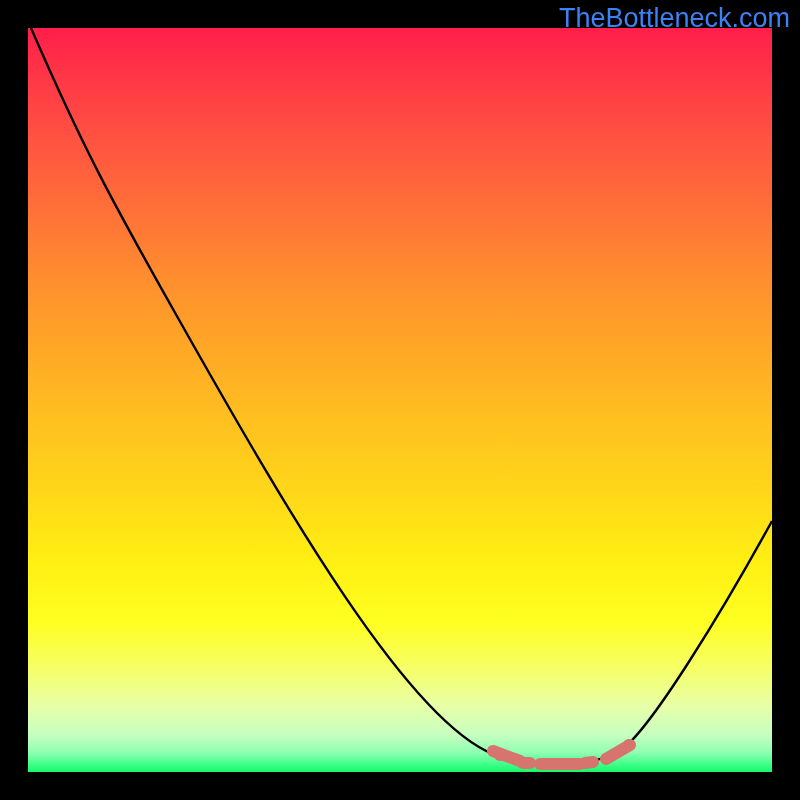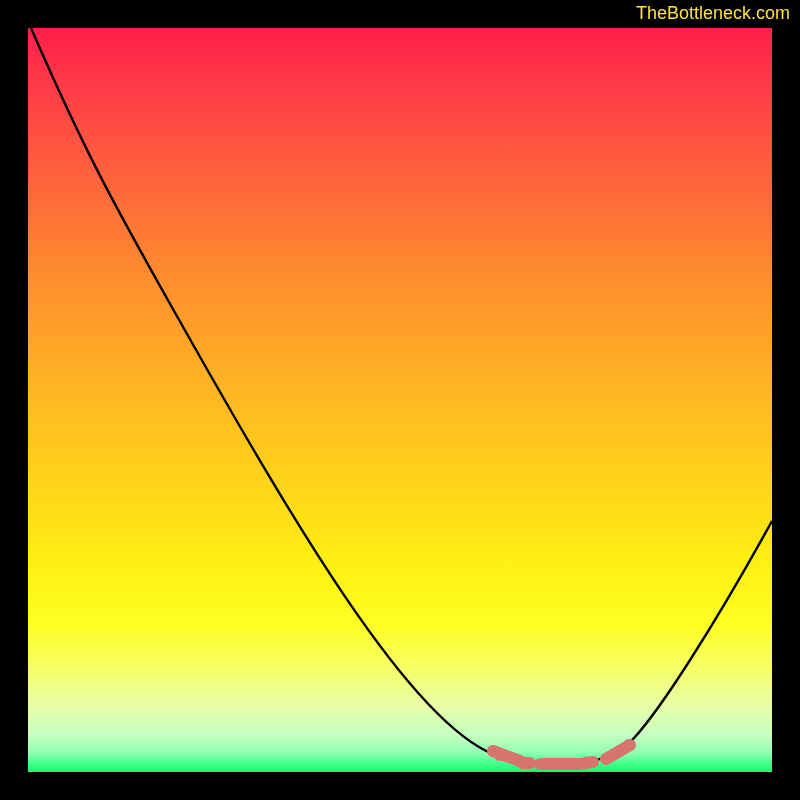--- a/index.html
+++ b/index.html
@@ -50,23 +50,23 @@
       #8cffb0 97.5%,
       #3cff88 99%,
       #17f76b 100%
     );
   }
   .attrib {
     position: absolute;
     top: 3px;
     right: 10px;
     font-family: Arial, Helvetica, sans-serif;
-    font-size: 18px;
+    font-size: 27px;
     font-weight: 400;
-    color: #fde047;
+    color: #3b82f6;
     letter-spacing: 0px;
   }
   svg.curve {
     position: absolute;
     left: 0;
     top: 0;
     width: 744px;
     height: 744px;
   }
 </style>

